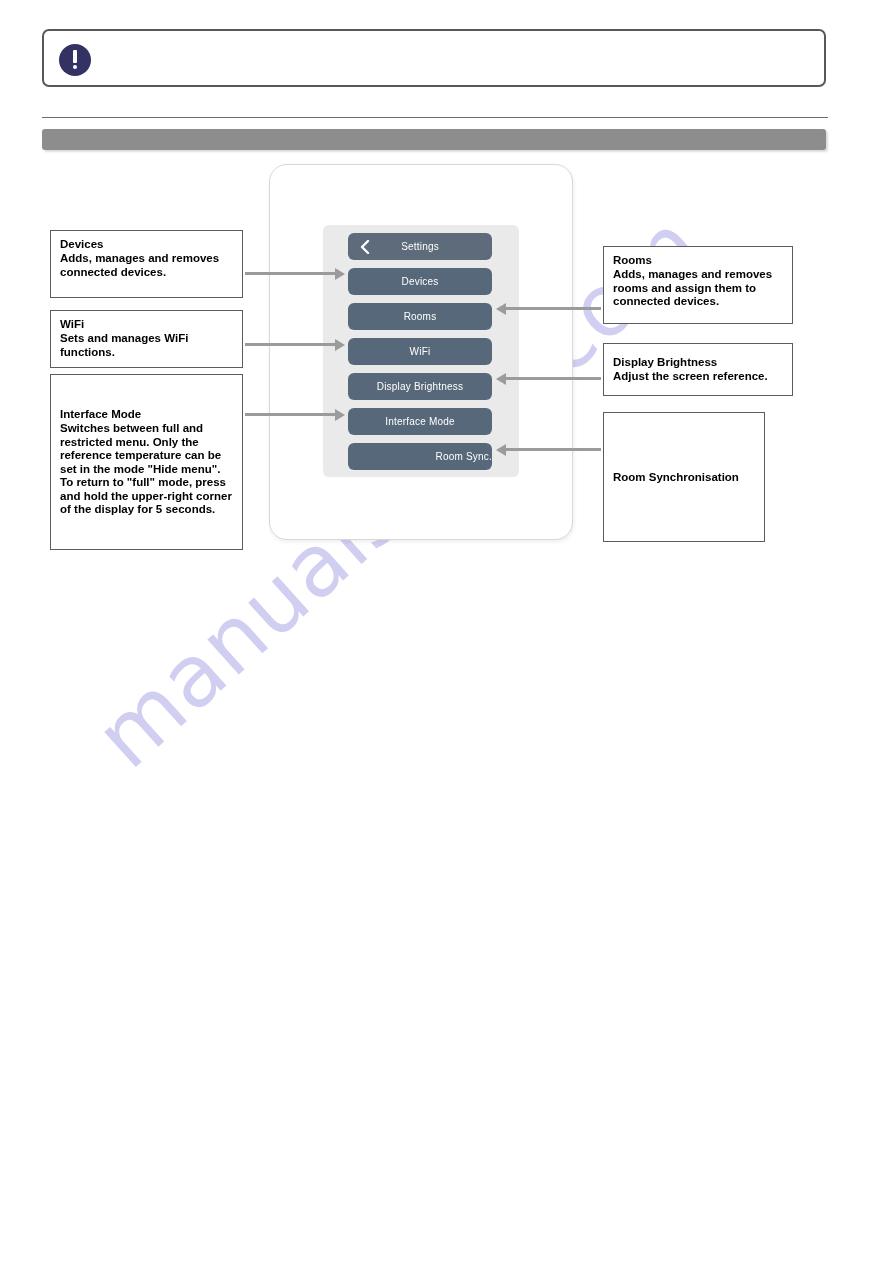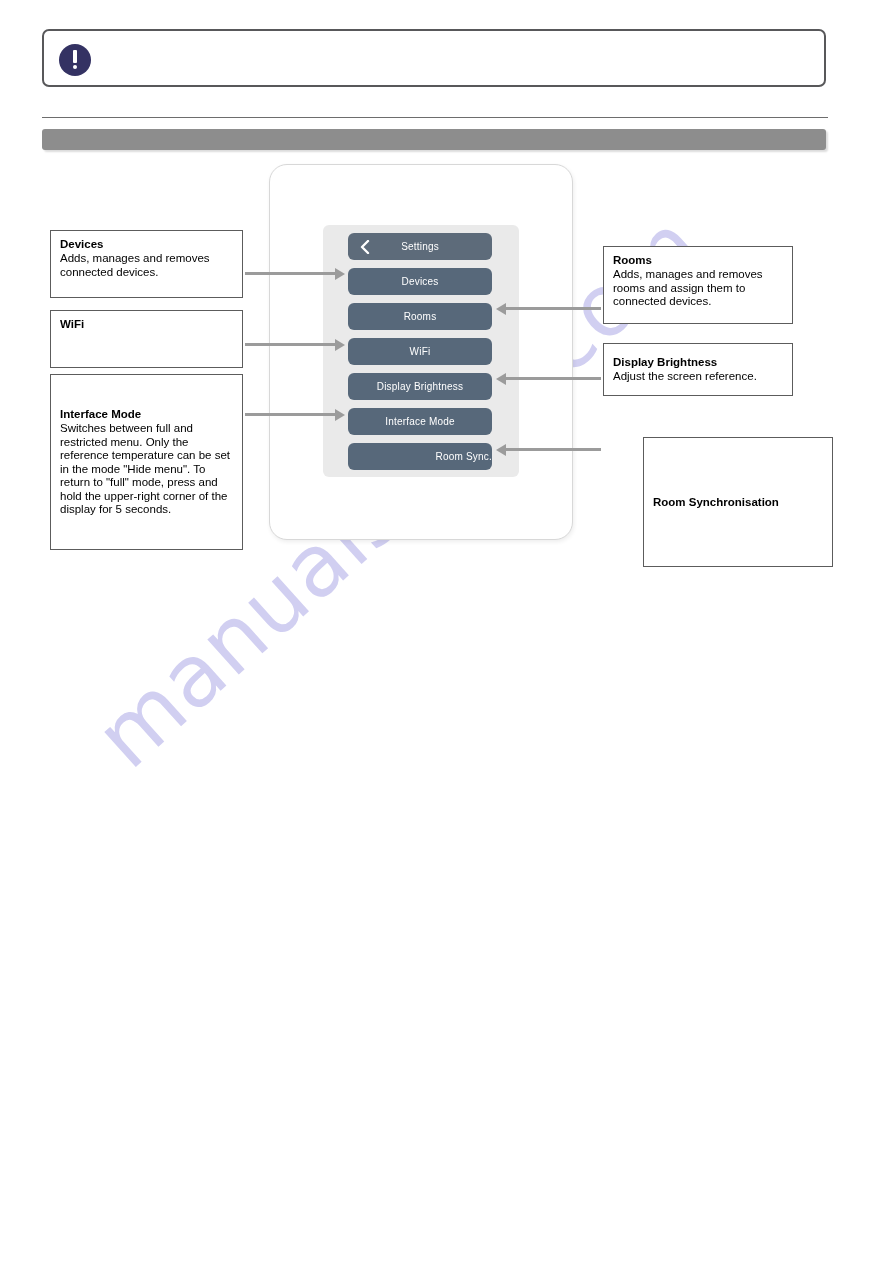--- a/index.html
+++ b/index.html
@@ -192,20 +192,21 @@
   .callout .co-title {
     font-size: 11.5px;
     font-weight: bold;
     line-height: 14px;
     margin: 0 0 1px 0;
   }
   .callout .co-body {
     font-size: 11.5px;
     line-height: 13.6px;
     margin: 0;
+    font-weight: bold;
   }
   .callout.vcenter {
     display: flex;
     flex-direction: column;
     justify-content: center;
   }
 
   
   .arrow {
     position: absolute;
@@ -290,38 +291,39 @@
   </div>
 </div>
 
 <div class="callout" style="left:50px; top:230px; width:193px; height:68px;">
   <p class="co-title">Devices</p>
   <p class="co-body">Adds, manages and removes connected devices.</p>
 </div>
 
 <div class="callout" style="left:50px; top:310px; width:193px; height:58px;">
   <p class="co-title">WiFi</p>
+  <p class="co-body">Sets and manages WiFi functions.</p>
 </div>
 
 <div class="callout vcenter" style="left:50px; top:374px; width:193px; height:176px;">
   <p class="co-title">Interface Mode</p>
   <p class="co-body">Switches between full and restricted menu. Only the reference temperature can be set in the mode "Hide menu". To return to "full" mode, press and hold the upper-right corner of the display for 5 seconds.</p>
 </div>
 
 <div class="callout" style="left:603px; top:246px; width:190px; height:78px;">
   <p class="co-title">Rooms</p>
   <p class="co-body">Adds, manages and removes rooms and assign them to connected devices.</p>
 </div>
 
 <div class="callout vcenter" style="left:603px; top:343px; width:190px; height:53px;">
   <p class="co-title">Display Brightness</p>
   <p class="co-body">Adjust the screen reference.</p>
 </div>
 
-<div class="callout vcenter" style="left:603px; top:437px; width:190px; height:130px;margin-left:40px;">
+<div class="callout vcenter" style="left:603px; top:412px; width:162px; height:130px;">
   <p class="co-title">Room Synchronisation</p>
 </div>
 
 <div class="arrow right" style="left:245px; top:268px; width:100px;">
   <span class="shaft"></span>
   <span class="head"></span>
 </div>
 
 <div class="arrow right" style="left:245px; top:339px; width:100px;">
   <span class="shaft"></span>

